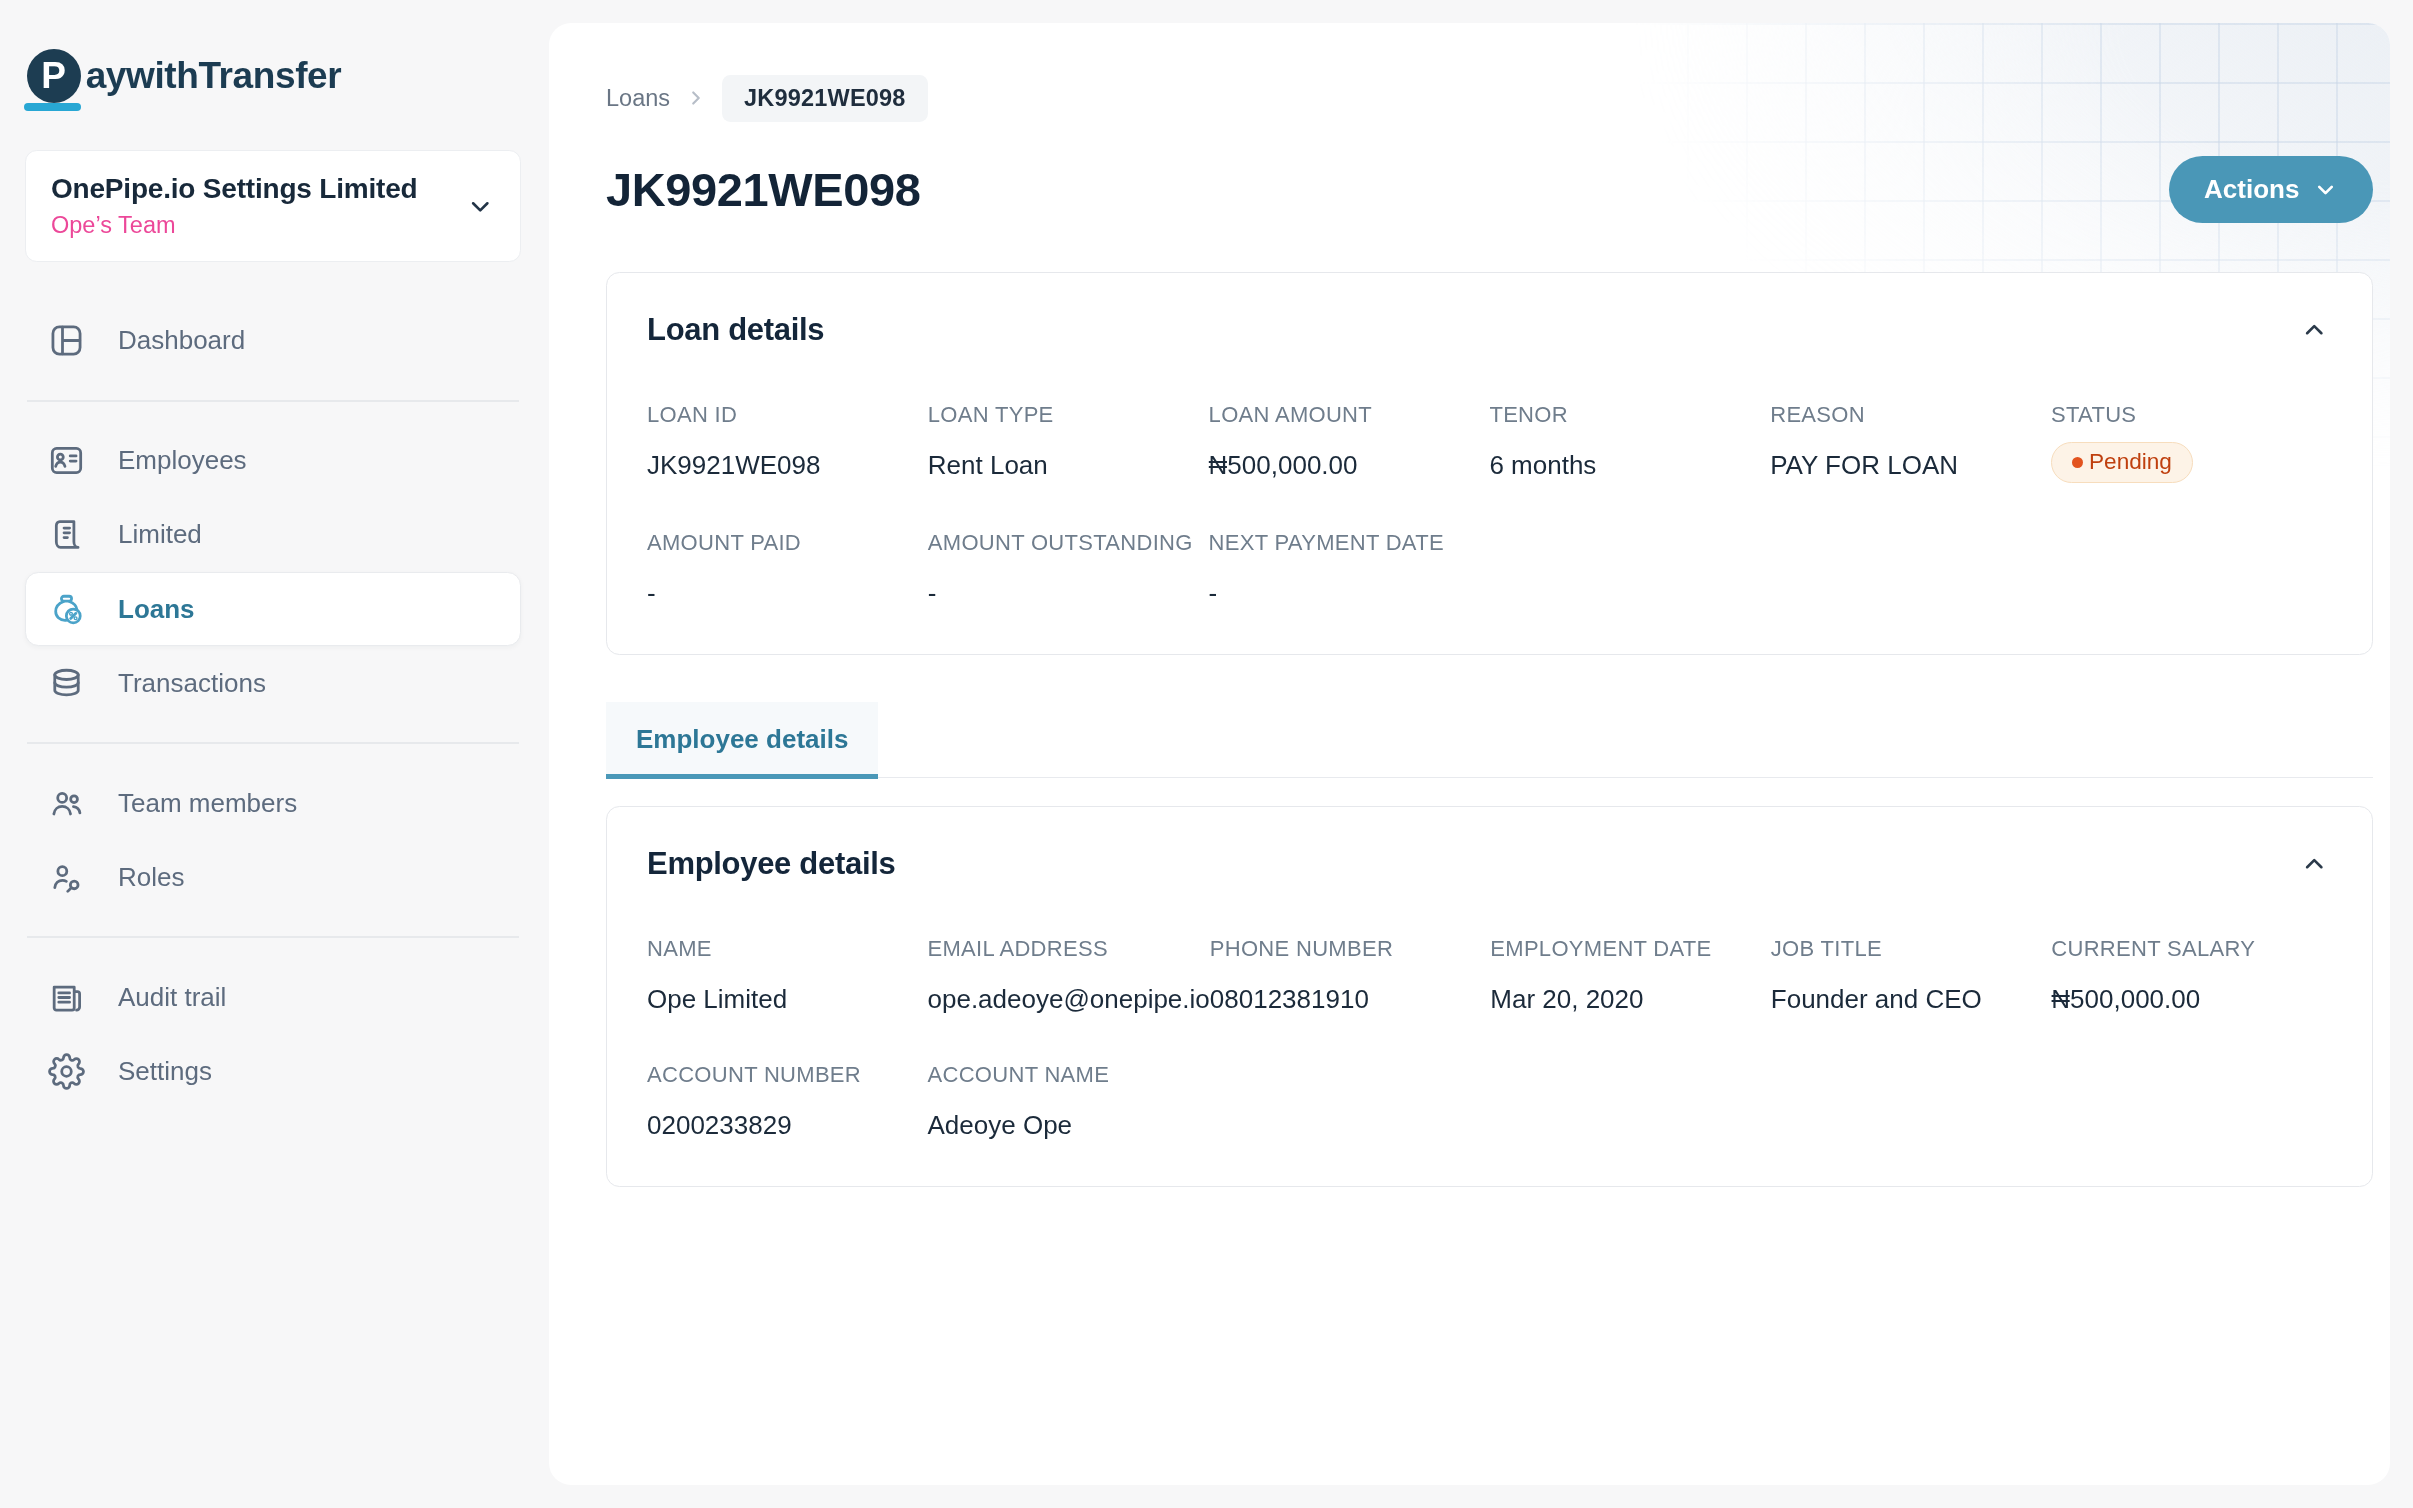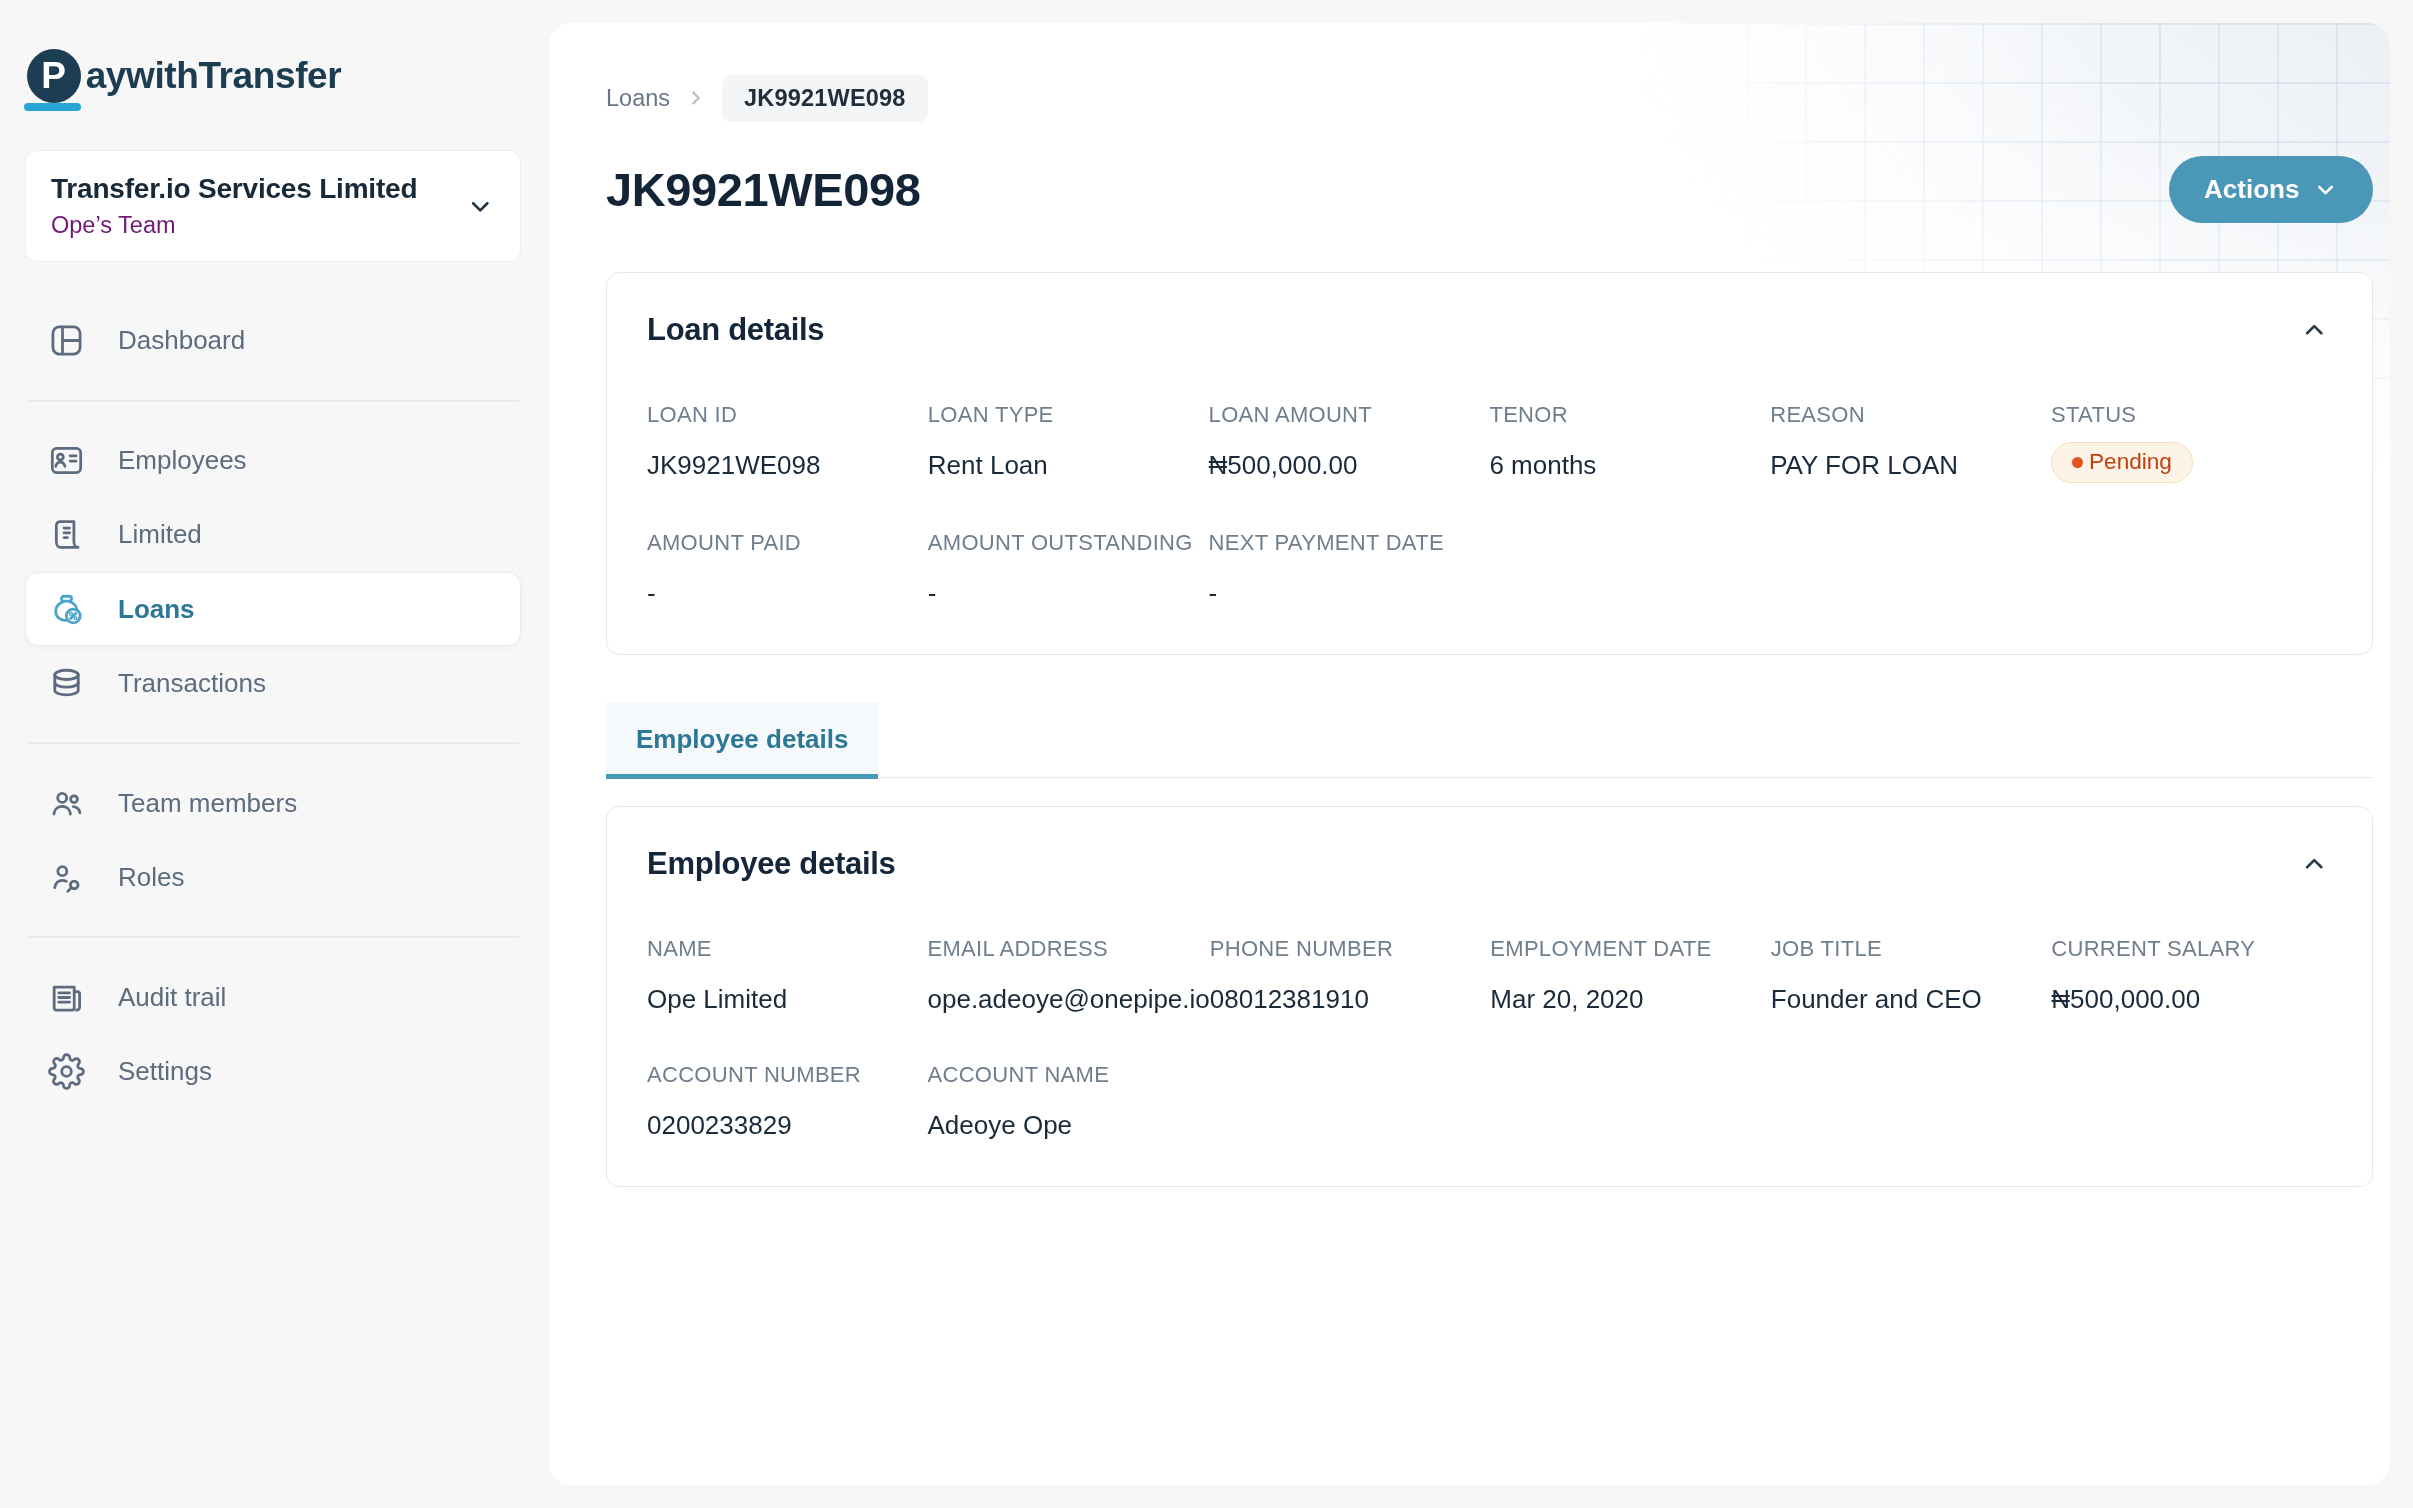--- a/index.html
+++ b/index.html
@@ -19,21 +19,21 @@
   .logo-mark .p { color:#fff; font-size:37px; font-weight:800; line-height:1; transform:translateY(-0.8px); }
   .logo-mark::after { content:""; position:absolute; left:-2.5px; bottom:-7.5px; width:57px; height:7.5px;
     background:#28a7d4; border-radius:4.2px; }
   .logo-text { font-size:37px; color:#1c3c52; letter-spacing:-0.4px; }
   .logo-text .t1 { font-weight:600; }
   .logo-text .t2 { font-weight:700; }
 
   .company-card { margin-top:47px; background:#fff; border:1.7px solid #eceef1; border-radius:11.7px;
     padding:22px 25px; display:flex; align-items:center; justify-content:space-between; cursor:pointer; }
   .company-name { font-size:28px; font-weight:700; color:#18293a; letter-spacing:-0.2px; }
-  .company-team { font-size:23.5px; color:#701a75; margin-top:6.7px; }
+  .company-team { font-size:23.5px; color:#ec4899; margin-top:6.7px; }
 
   .nav { margin-top:42px; }
   .nav-item { display:flex; align-items:center; gap:33px; padding:17.6px 22px; border-radius:13.4px;
     color:#5d6b7e; font-size:26px; cursor:pointer; border:1.7px solid transparent; }
   .nav-item svg { width:37px; height:37px; stroke:#5d6b7e; fill:none; stroke-width:1.8;
     stroke-linecap:round; stroke-linejoin:round; flex:0 0 37px; }
   .nav-item.active { background:#fff; border-color:#e9ebee; box-shadow:0 1.7px 5px rgba(20,40,60,.04); }
   .nav-item.active .nav-label { color:#2d7796; font-weight:600; }
   .nav-item.active svg { stroke:#4ba3c9; }
   .nav-divider { height:1.7px; background:#e7e9ec; margin:22px 1.7px; }
@@ -98,21 +98,21 @@
 
   <div class="logo">
     <span class="logo-mark">
       <span class="p">P</span>
     </span>
     <span class="logo-text"><span class="t1">aywith</span><span class="t2">Transfer</span></span>
   </div>
 
   <div class="company-card">
     <div>
-      <div class="company-name">Transfer.io Services Limited</div>
+      <div class="company-name">OnePipe.io Settings Limited</div>
       <div class="company-team">Ope’s Team</div>
     </div>
     <svg width="28.5" height="28.5" viewBox="0 0 24 24" style="stroke:#223447;stroke-width:2.2;fill:none;stroke-linecap:round;stroke-linejoin:round">
         <polyline points="6 9.5 12 15.5 18 9.5"></polyline>
       </svg>
   </div>
 
   <nav class="nav">
 
     <div class="nav-item">

